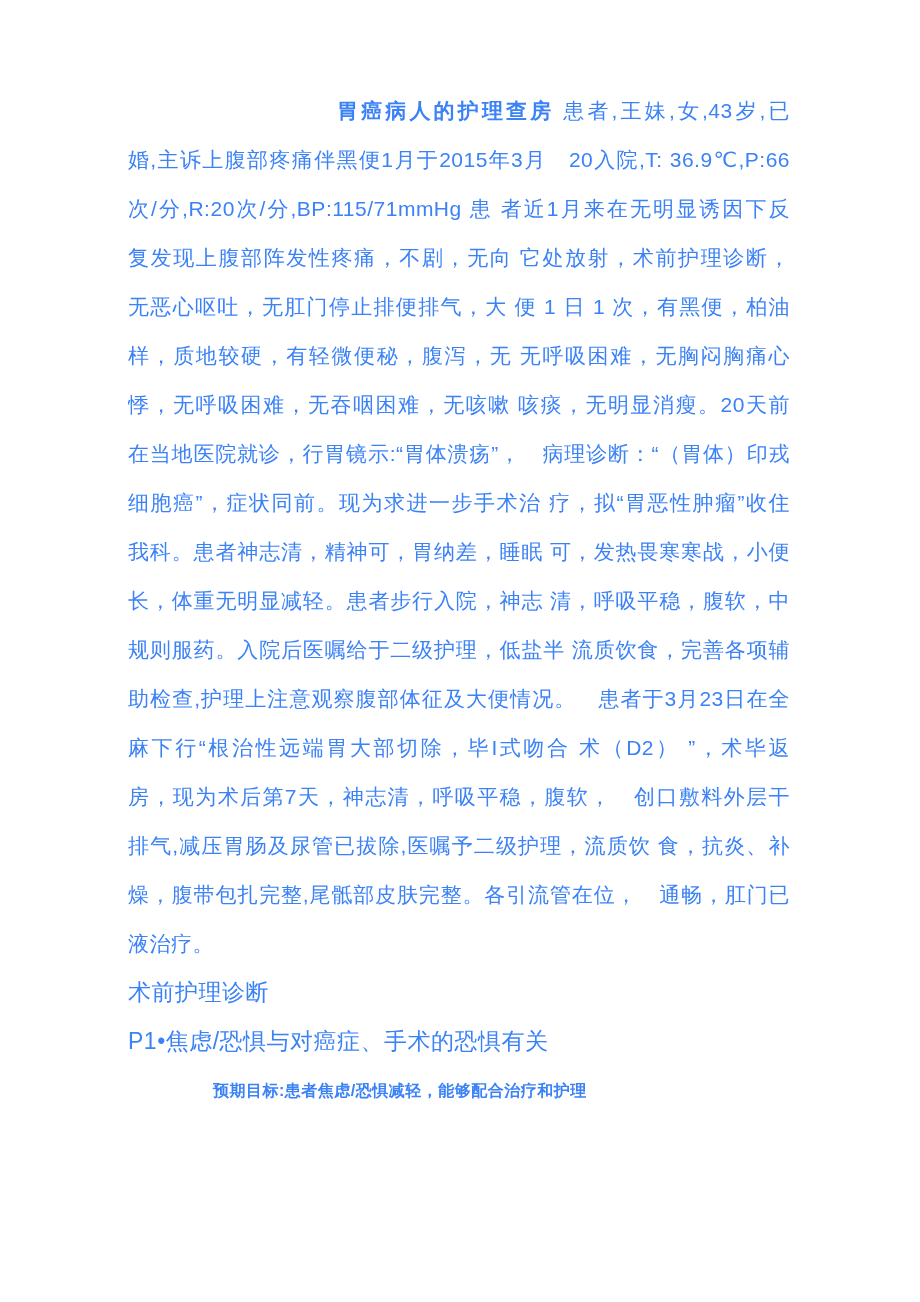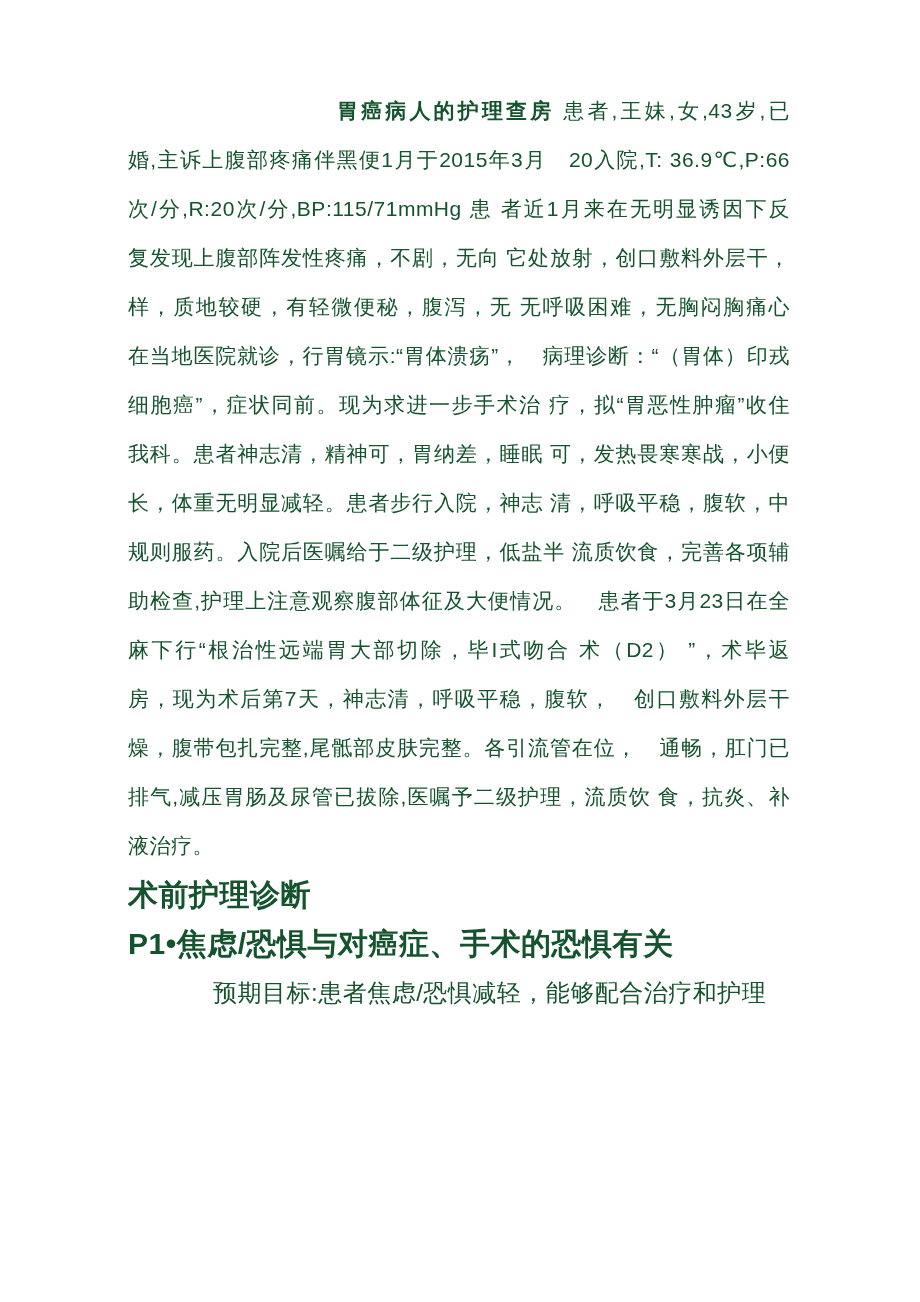--- a/index.html
+++ b/index.html
@@ -5,21 +5,21 @@
   html, body {
     margin: 0;
     padding: 0;
     background: #ffffff;
   }
   .page {
     position: relative;
     width: 920px;
     height: 1302px;
     background: #ffffff;
-    color: #14532d;
+    color: #3b82f6;
     font-family: "Liberation Sans", "DejaVu Sans", sans-serif;
     overflow: hidden;
   }
   .textblock {
     position: absolute;
     left: 128px;
     top: 86px;
     width: 662px;
     font-size: 21px;
     line-height: 49px;
@@ -35,51 +35,53 @@
     text-align: left;
     text-align-last: left;
   }
   .title-line {
     padding-left: 209px;
   }
   .bold {
     font-weight: bold;
   }
   .heading {
-    font-size: 30px;
-    font-weight: bold;
+    font-size: 23px;
+    font-weight: normal;
   }
   .goal {
-    font-size: 24px;
-    font-weight: 400;
+    font-size: 16px;
+    font-weight: 700;
     padding-left: 85px;
   }
 </style>
 </head>
 <body>
 
 <div class="page">
   <div class="textblock">
 
     <div class="line title-line"><span class="bold">胃癌病人的护理查房</span><span> 患者,王妹,女,43岁,已</span></div>
 
     <div class="line">婚,主诉上腹部疼痛伴黑便1月于2015年3月　20入院,T: 36.9℃,P:66</div>
     <div class="line">次/分,R:20次/分,BP:115/71mmHg 患 者近1月来在无明显诱因下反</div>
-    <div class="line">复发现上腹部阵发性疼痛，不剧，无向 它处放射，创口敷料外层干，</div>
+    <div class="line">复发现上腹部阵发性疼痛，不剧，无向 它处放射，术前护理诊断，</div>
+    <div class="line">无恶心呕吐，无肛门停止排便排气，大 便 1 日 1 次，有黑便，柏油</div>
     <div class="line">样，质地较硬，有轻微便秘，腹泻，无 无呼吸困难，无胸闷胸痛心</div>
+    <div class="line">悸，无呼吸困难，无吞咽困难，无咳嗽 咳痰，无明显消瘦。20天前</div>
     <div class="line">在当地医院就诊，行胃镜示:“胃体溃疡”，　病理诊断：“（胃体）印戎</div>
     <div class="line">细胞癌”，症状同前。现为求进一步手术治 疗，拟“胃恶性肿瘤”收住</div>
     <div class="line">我科。患者神志清，精神可，胃纳差，睡眠 可，发热畏寒寒战，小便清</div>
     <div class="line">长，体重无明显减轻。患者步行入院，神志 清，呼吸平稳，腹软，中</div>
     <div class="line">规则服药。入院后医嘱给于二级护理，低盐半 流质饮食，完善各项辅</div>
     <div class="line">助检查,护理上注意观察腹部体征及大便情况。　患者于3月23日在全</div>
     <div class="line">麻下行“根治性远端胃大部切除，毕I式吻合 术（D2） ”，术毕返</div>
     <div class="line">房，现为术后第7天，神志清，呼吸平稳，腹软，　创口敷料外层干</div>
+    <div class="line">排气,减压胃肠及尿管已拔除,医嘱予二级护理，流质饮 食，抗炎、补</div>
     <div class="line">燥，腹带包扎完整,尾骶部皮肤完整。各引流管在位，　通畅，肛门已</div>
-    <div class="line">排气,减压胃肠及尿管已拔除,医嘱予二级护理，流质饮 食，抗炎、补</div>
     <div class="line noj">液治疗。</div>
 
     <div class="line noj heading">术前护理诊断</div>
     <div class="line noj heading">P1•焦虑/恐惧与对癌症、手术的恐惧有关</div>
     <div class="line noj goal">预期目标:患者焦虑/恐惧减轻，能够配合治疗和护理</div>
 
   </div>
 </div>
 
 </body></html>

